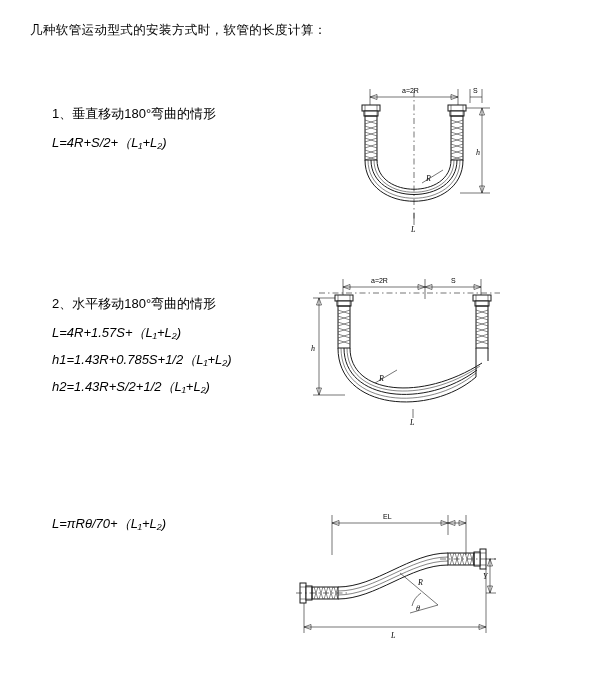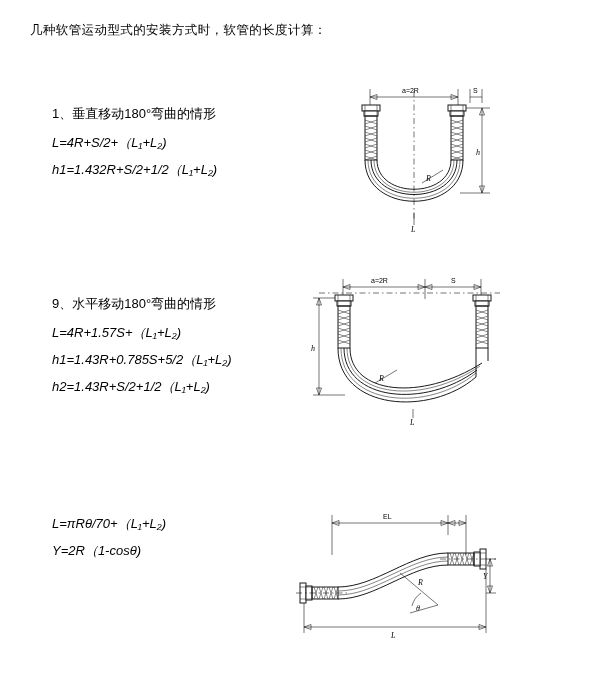--- a/index.html
+++ b/index.html
@@ -77,21 +77,20 @@
 <body>
 
 <div class="page">
 
   <div class="doc-title">几种软管运动型式的安装方式时，软管的长度计算：</div>
 
   <div class="section sec1">
     <div class="sec-text">
       <div class="sec-heading">1、垂直移动180°弯曲的情形</div>
       <div class="formula">L=4R+S/2+（L₁+L₂)</div>
-      <div class="formula">h1=1.432R+S/2+1/2（L₁+L₂)</div>
     </div>
 
     <div class="fig fig1">
       <svg width="190" height="200" viewBox="0 0 190 200">
 
         <line class="dim" x1="60" y1="22" x2="148" y2="22"></line>
         <path class="dim" d="M60,22 l7,-2.5 l0,5 z" fill="#1a1a1a"></path>
         <path class="dim" d="M148,22 l-7,-2.5 l0,5 z" fill="#1a1a1a"></path>
         <text class="lbl" x="92" y="18">a=2R</text>
 
@@ -168,23 +167,23 @@
         <line class="dim" x1="160" y1="14" x2="160" y2="28"></line>
         <line class="dim" x1="172" y1="14" x2="172" y2="28"></line>
 
         <line class="dash" x1="104" y1="16" x2="104" y2="146"></line>
       </svg>
     </div>
   </div>
 
   <div class="section sec2">
     <div class="sec-text">
-      <div class="sec-heading">9、水平移动180°弯曲的情形</div>
+      <div class="sec-heading">2、水平移动180°弯曲的情形</div>
       <div class="formula">L=4R+1.57S+（L₁+L₂)</div>
-      <div class="formula">h1=1.43R+0.785S+5/2（L₁+L₂)</div>
+      <div class="formula">h1=1.43R+0.785S+1/2（L₁+L₂)</div>
       <div class="formula">h2=1.43R+S/2+1/2（L₁+L₂)</div>
     </div>
 
     <div class="fig fig2">
       <svg width="200" height="190" viewBox="0 0 200 190">
 
         <line class="dim" x1="38" y1="22" x2="120" y2="22"></line>
         <path class="dim" d="M38,22 l7,-2.5 l0,5 z" fill="#1a1a1a"></path>
         <path class="dim" d="M120,22 l-7,-2.5 l0,5 z" fill="#1a1a1a"></path>
         <text class="lbl" x="66" y="18">a=2R</text>
@@ -258,21 +257,20 @@
         <line class="dim" x1="8" y1="130" x2="40" y2="130"></line>
 
         <line class="dash" x1="14" y1="28" x2="195" y2="28"></line>
       </svg>
     </div>
   </div>
 
   <div class="section sec3">
     <div class="sec-text">
       <div class="formula">L=πRθ/70+（L₁+L₂)</div>
-      <div class="formula">Y=2R（1-cosθ)</div>
     </div>
 
     <div class="fig fig3">
       <svg width="210" height="140" viewBox="0 0 210 140">
 
         <line class="dim" x1="42" y1="18" x2="158" y2="18"></line>
         <path class="dim" d="M42,18 l7,-2.5 l0,5 z" fill="#1a1a1a"></path>
         <path class="dim" d="M158,18 l-7,-2.5 l0,5 z" fill="#1a1a1a"></path>
         <text class="lbl" x="93" y="14">EL</text>
         <line class="dim" x1="42" y1="10" x2="42" y2="50"></line>

